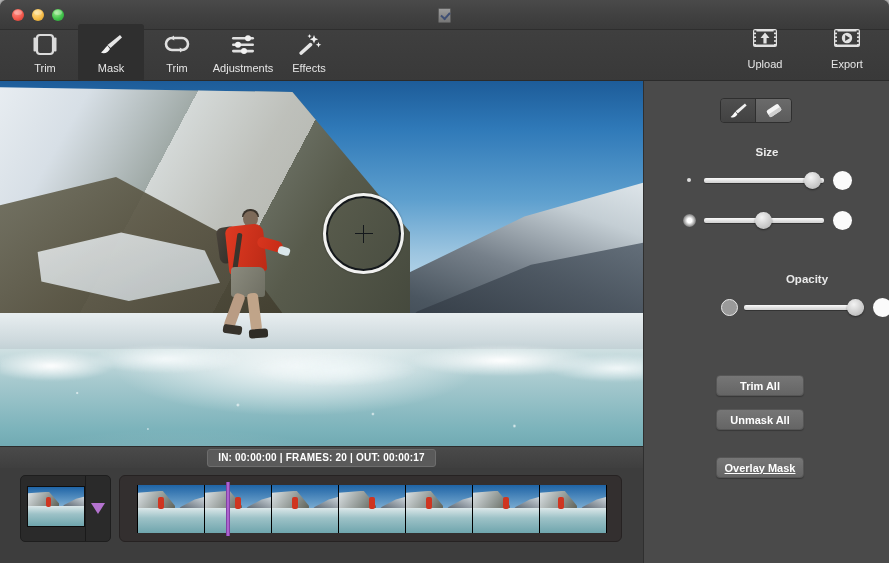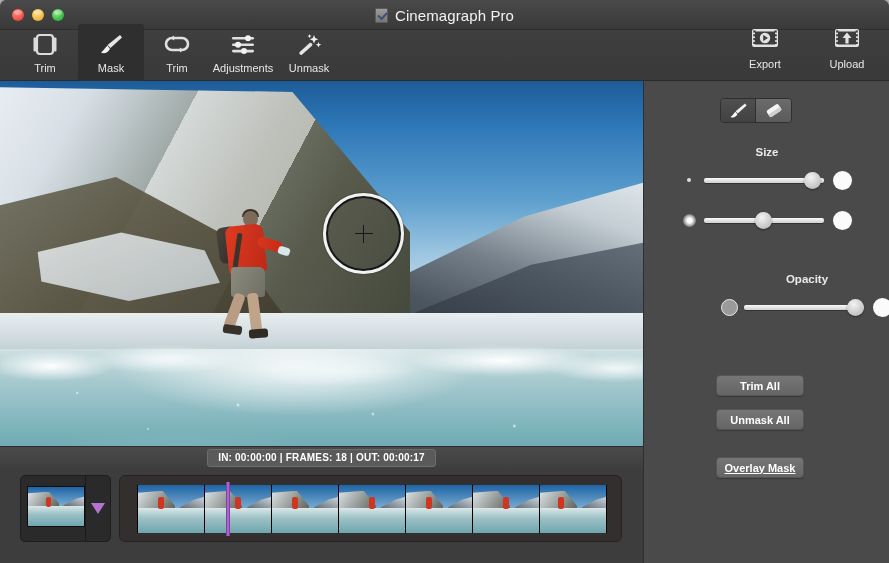--- a/index.html
+++ b/index.html
@@ -306,21 +306,20 @@
 <div class="window">
 
   <div class="titlebar">
     <div class="traffic">
       <div class="light l-red"></div>
       <div class="light l-yel"></div>
       <div class="light l-grn"></div>
     </div>
     <div class="title-wrap">
       <div class="title-icon"></div>
-      <div class="title-text">Cinemagraph Pro</div>
     </div>
   </div>
 
   <div class="toolbar">
     <div class="tool-left">
 
       <div class="tool">
         <div class="ic">
           <svg width="26" height="24" viewBox="0 0 26 24">
             <rect x="5" y="2" width="16" height="19" rx="3" fill="none" stroke="#dcdcdc" stroke-width="2.2"></rect>
@@ -368,62 +367,62 @@
 
       <div class="tool">
         <div class="ic">
           <svg width="26" height="24" viewBox="0 0 26 24">
             <rect x="2" y="14" width="16" height="3.6" rx="1.4" fill="#e6e6e6" transform="rotate(-42 10 16)"></rect>
             <path d="M18 2 l1.2 3 3 1.2 -3 1.2 -1.2 3 -1.2 -3 -3 -1.2 3 -1.2z" fill="#f2f2f2"></path>
             <path d="M22.5 9 l.8 2 2 .8 -2 .8 -.8 2 -.8 -2 -2 -.8 2 -.8z" fill="#f2f2f2"></path>
             <path d="M13.5 1 l.6 1.5 1.5.6 -1.5.6 -.6 1.5 -.6 -1.5 -1.5 -.6 1.5 -.6z" fill="#f2f2f2"></path>
           </svg>
         </div>
-        <div class="tl">Unmask</div>
+        <div class="tl">Effects</div>
       </div>
     </div>
 
     <div class="tool-right">
+      <div class="tool-sm">
+        <div class="ic">
+          <svg width="30" height="24" viewBox="0 0 30 24">
+            <rect x="3" y="3" width="24" height="18" rx="2" fill="#e2e2e2"></rect>
+            <rect x="6" y="5.5" width="18" height="13" fill="#3d3d3d"></rect>
+            <rect x="4.2" y="4.4" width="2.2" height="2.2" fill="#3d3d3d"></rect>
+            <rect x="4.2" y="8.2" width="2.2" height="2.2" fill="#3d3d3d"></rect>
+            <rect x="4.2" y="12" width="2.2" height="2.2" fill="#3d3d3d"></rect>
+            <rect x="4.2" y="15.8" width="2.2" height="2.2" fill="#3d3d3d"></rect>
+            <rect x="23.6" y="4.4" width="2.2" height="2.2" fill="#3d3d3d"></rect>
+            <rect x="23.6" y="8.2" width="2.2" height="2.2" fill="#3d3d3d"></rect>
+            <rect x="23.6" y="12" width="2.2" height="2.2" fill="#3d3d3d"></rect>
+            <rect x="23.6" y="15.8" width="2.2" height="2.2" fill="#3d3d3d"></rect>
+            <path d="M15 6.5 L19.5 12 L16.6 12 L16.6 17.5 L13.4 17.5 L13.4 12 L10.5 12 Z" fill="#e2e2e2"></path>
+          </svg>
+        </div>
+        <div class="tl">Upload</div>
+      </div>
       <div class="tool-sm">
         <div class="ic">
           <svg width="30" height="24" viewBox="0 0 30 24">
             <rect x="2" y="3" width="26" height="18" rx="2" fill="#e2e2e2"></rect>
             <rect x="5" y="5.5" width="20" height="13" fill="#3d3d3d"></rect>
             <rect x="3.3" y="4.4" width="2.2" height="2.2" fill="#3d3d3d"></rect>
             <rect x="3.3" y="8.2" width="2.2" height="2.2" fill="#3d3d3d"></rect>
             <rect x="3.3" y="12" width="2.2" height="2.2" fill="#3d3d3d"></rect>
             <rect x="3.3" y="15.8" width="2.2" height="2.2" fill="#3d3d3d"></rect>
             <rect x="24.5" y="4.4" width="2.2" height="2.2" fill="#3d3d3d"></rect>
             <rect x="24.5" y="8.2" width="2.2" height="2.2" fill="#3d3d3d"></rect>
             <rect x="24.5" y="12" width="2.2" height="2.2" fill="#3d3d3d"></rect>
             <rect x="24.5" y="15.8" width="2.2" height="2.2" fill="#3d3d3d"></rect>
             <circle cx="15" cy="12" r="5.2" fill="#e2e2e2"></circle>
             <path d="M13.2 8.9 L18 12 L13.2 15.1 Z" fill="#3d3d3d"></path>
           </svg>
         </div>
         <div class="tl">Export</div>
       </div>
-      <div class="tool-sm">
-        <div class="ic">
-          <svg width="30" height="24" viewBox="0 0 30 24">
-            <rect x="3" y="3" width="24" height="18" rx="2" fill="#e2e2e2"></rect>
-            <rect x="6" y="5.5" width="18" height="13" fill="#3d3d3d"></rect>
-            <rect x="4.2" y="4.4" width="2.2" height="2.2" fill="#3d3d3d"></rect>
-            <rect x="4.2" y="8.2" width="2.2" height="2.2" fill="#3d3d3d"></rect>
-            <rect x="4.2" y="12" width="2.2" height="2.2" fill="#3d3d3d"></rect>
-            <rect x="4.2" y="15.8" width="2.2" height="2.2" fill="#3d3d3d"></rect>
-            <rect x="23.6" y="4.4" width="2.2" height="2.2" fill="#3d3d3d"></rect>
-            <rect x="23.6" y="8.2" width="2.2" height="2.2" fill="#3d3d3d"></rect>
-            <rect x="23.6" y="12" width="2.2" height="2.2" fill="#3d3d3d"></rect>
-            <rect x="23.6" y="15.8" width="2.2" height="2.2" fill="#3d3d3d"></rect>
-            <path d="M15 6.5 L19.5 12 L16.6 12 L16.6 17.5 L13.4 17.5 L13.4 12 L10.5 12 Z" fill="#e2e2e2"></path>
-          </svg>
-        </div>
-        <div class="tl">Upload</div>
-      </div>
     </div>
   </div>
 
   <div class="canvas-area">
     <div class="sky"></div>
     <div class="mtn-right"></div>
     <div class="mtn-right-dark"></div>
     <div class="mtn-left"></div>
     <div class="mtn-left-rock"></div>
     <div class="snow-patch-a"></div>
@@ -444,21 +443,21 @@
       <div class="h-leg1"></div>
       <div class="h-leg2"></div>
       <div class="h-boot1"></div>
       <div class="h-boot2"></div>
     </div>
 
     <div class="brush-cursor"></div>
   </div>
 
   <div class="statusbar">
-    <div class="status-pill">IN: 00:00:00 | FRAMES: 18 | OUT: 00:00:17</div>
+    <div class="status-pill">IN: 00:00:00 | FRAMES: 20 | OUT: 00:00:17</div>
   </div>
 
   <div class="bottombar">
     <div class="poster-box">
       <div class="poster-thumb">
         <div class="mini">
           <div class="m-sky"></div>
             <div class="m-ml"></div>
             <div class="m-mr"></div>
           <div class="m-ice"></div>

